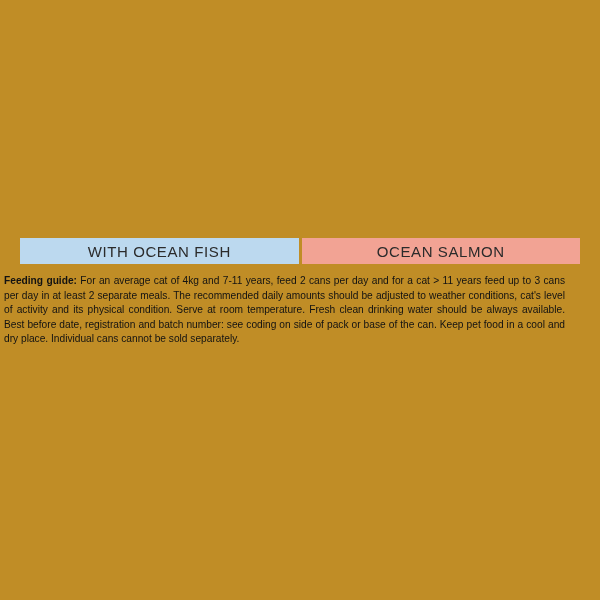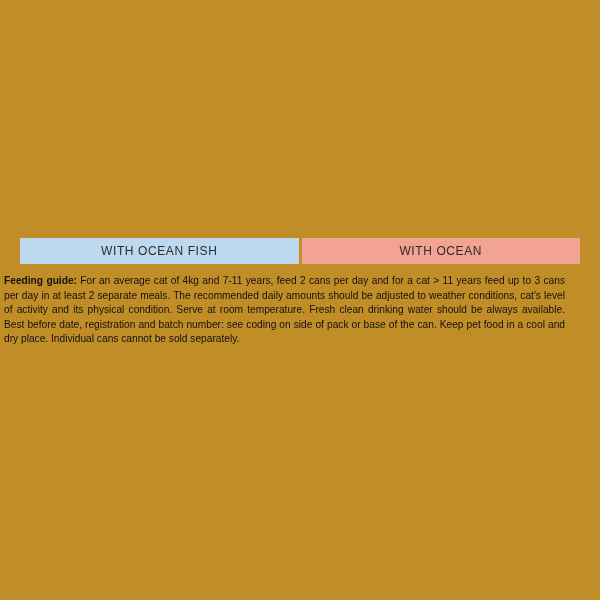--- a/index.html
+++ b/index.html
@@ -26,21 +26,21 @@
     width: 560px;
     height: 26px;
     display: flex;
     gap: 3px;
   }
   .variant {
     flex: 1 1 0;
     display: flex;
     align-items: center;
     justify-content: center;
-    font-size: 12px;
+    font-size: 15px;
     letter-spacing: 0.6px;
     color: #2b2b2b;
     font-family: "Liberation Sans", sans-serif;
   }
   .variant.ocean {
     background: #bcd9ef;
   }
   .variant.salmon {
     background: #f2a394;
   }
@@ -62,21 +62,21 @@
 </head>
 <body style="background: rgb(192, 141, 38);">
 
 <div class="page">
 
   <div class="variant-bar">
     <div class="variant ocean" style="background: rgb(188, 217, 239);">
       <span>WITH OCEAN FISH</span>
     </div>
     <div class="variant salmon" style="background: rgb(242, 163, 148);">
-      <span>WITH OCEAN</span>
+      <span>OCEAN SALMON</span>
     </div>
   </div>
 
   <div class="feeding-block">
     <b>Feeding guide:</b><span> For an average cat of 4kg and 7-11 years, feed 2 cans per day and for a cat &gt; 11 years feed up to 3 cans per day in at least 2 separate meals. The recommended daily amounts should be adjusted to weather conditions, cat's level of activity and its physical condition. Serve at room temperature. Fresh clean drinking water should be always available. Best before date, registration and batch number: see coding on side of pack or base of the can. Keep pet food in a cool and dry place. Individual cans cannot be sold separately.</span>
   </div>
 
 </div>
 
 </body></html>

